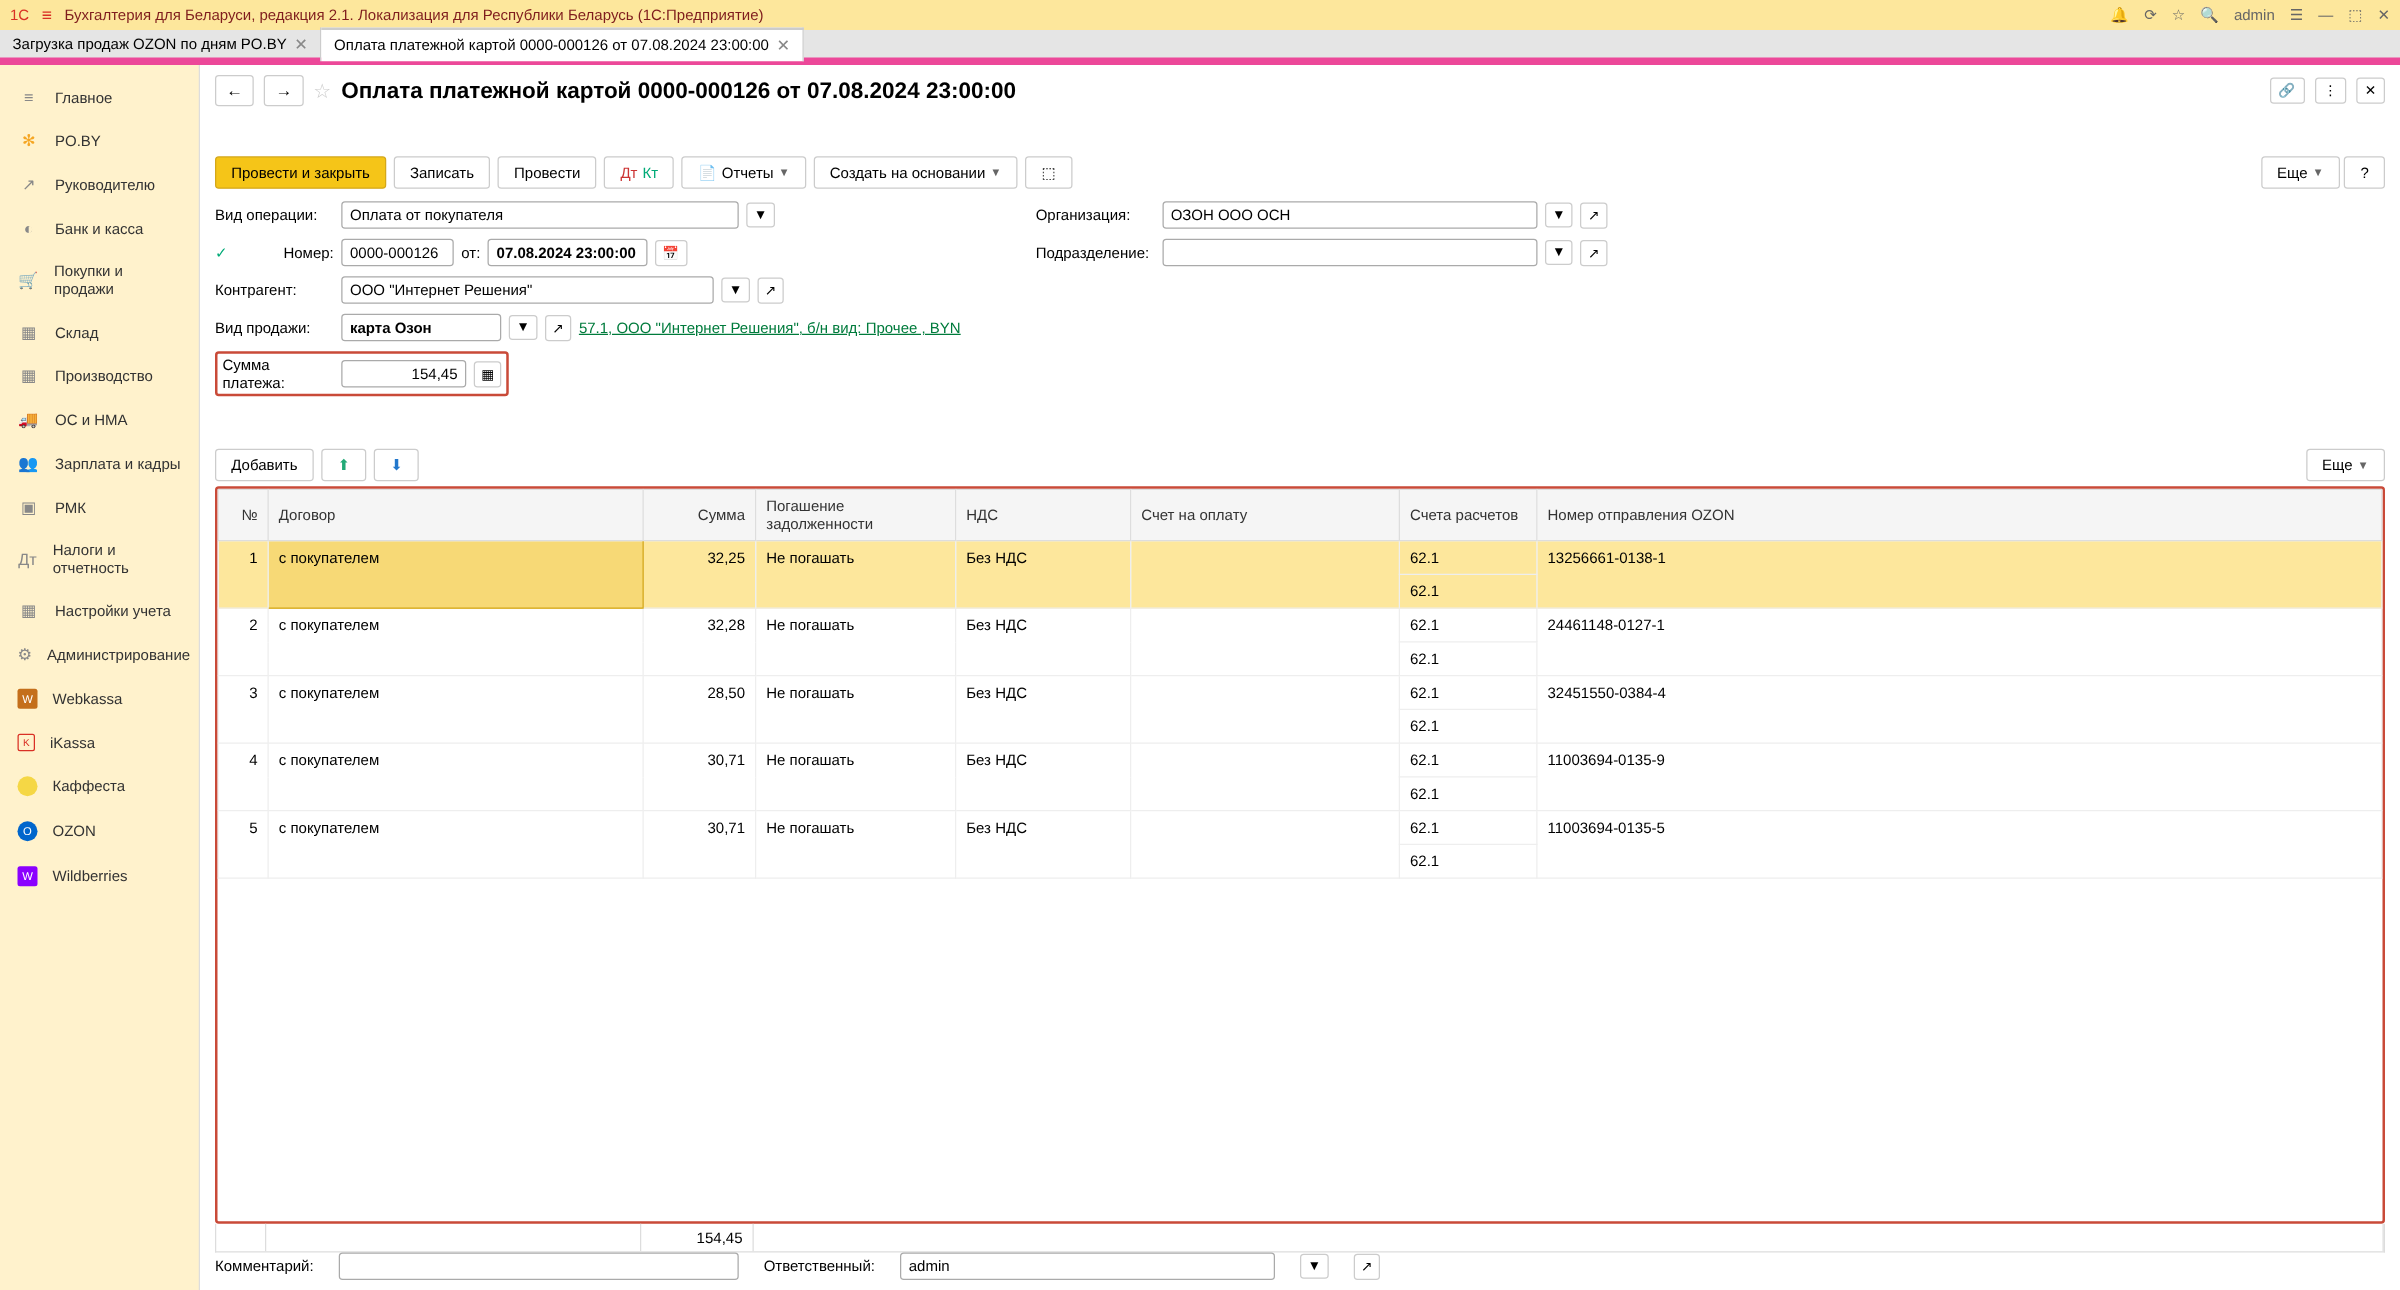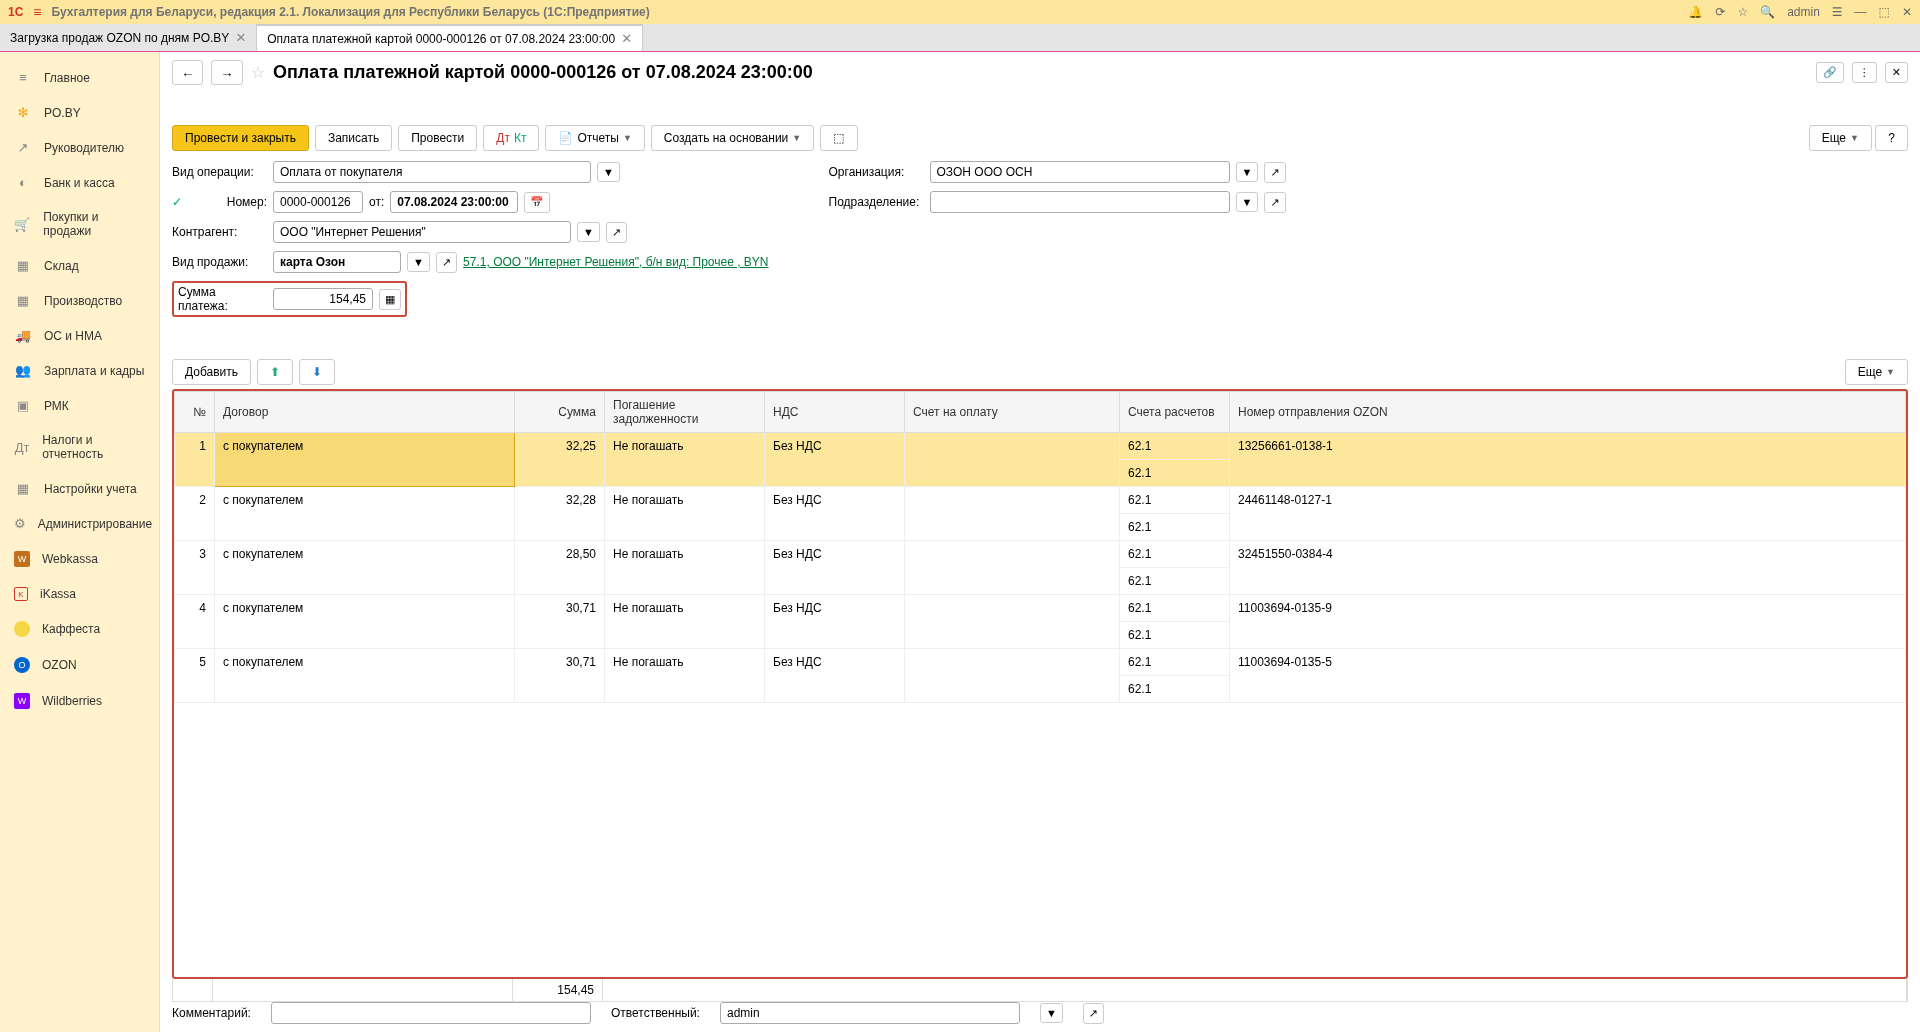--- a/index.html
+++ b/index.html
@@ -1,27 +1,27 @@
 <!DOCTYPE html>
 <html><head>
 <meta charset="utf-8">
 <style>
 * { box-sizing: border-box; margin: 0; padding: 0; font-family: Arial, sans-serif; }
 body { background: #fff; font-size: 12px; overflow: hidden; }
 
 
 .titlebar { background: #fde79c; height: 24px; display: flex; align-items: center; padding: 0 8px; gap: 10px; }
-.titlebar .logo { color: #d93025; font-weight: bold; font-size: 12px; }
+.titlebar .logo { color: #d93025; font-weight: normal; font-size: 12px; }
 .titlebar .hamburger { color: #d93025; font-size: 14px; cursor: pointer; }
-.titlebar .title { color: #737373; font-size: 12px; font-weight: bold; }
+.titlebar .title { color: #7f1d1d; font-size: 12px; }
 .titlebar-right { margin-left: auto; display: flex; gap: 12px; align-items: center; color: #666; }
 .titlebar-right span { cursor: pointer; }
 
 
-.tabbar { background: #e5e5e5; height: 28px; display: flex; align-items: center; border-bottom: 1px solid #ec4899; }
+.tabbar { background: #e5e5e5; height: 28px; display: flex; align-items: center; border-bottom: 6px solid #ec4899; }
 .tab { padding: 4px 10px; border-right: 1px solid #ccc; display: flex; align-items: center; gap: 6px; font-size: 12px; cursor: pointer; height: 27px; }
 .tab.active { background: #fff; border-top: 2px solid #ccc; }
 .tab .close { color: #888; font-size: 13px; cursor: pointer; }
 
 
 .layout { display: flex; height: calc(1032px - 24px - 28px); }
 
 
 .sidebar { width: 160px; background: #fff2cc; border-right: 1px solid #ddd; padding: 8px 0; overflow-y: auto; }
 .sidebar-item { display: flex; align-items: center; gap: 12px; padding: 10px 14px; font-size: 12px; cursor: pointer; color: #333; }

